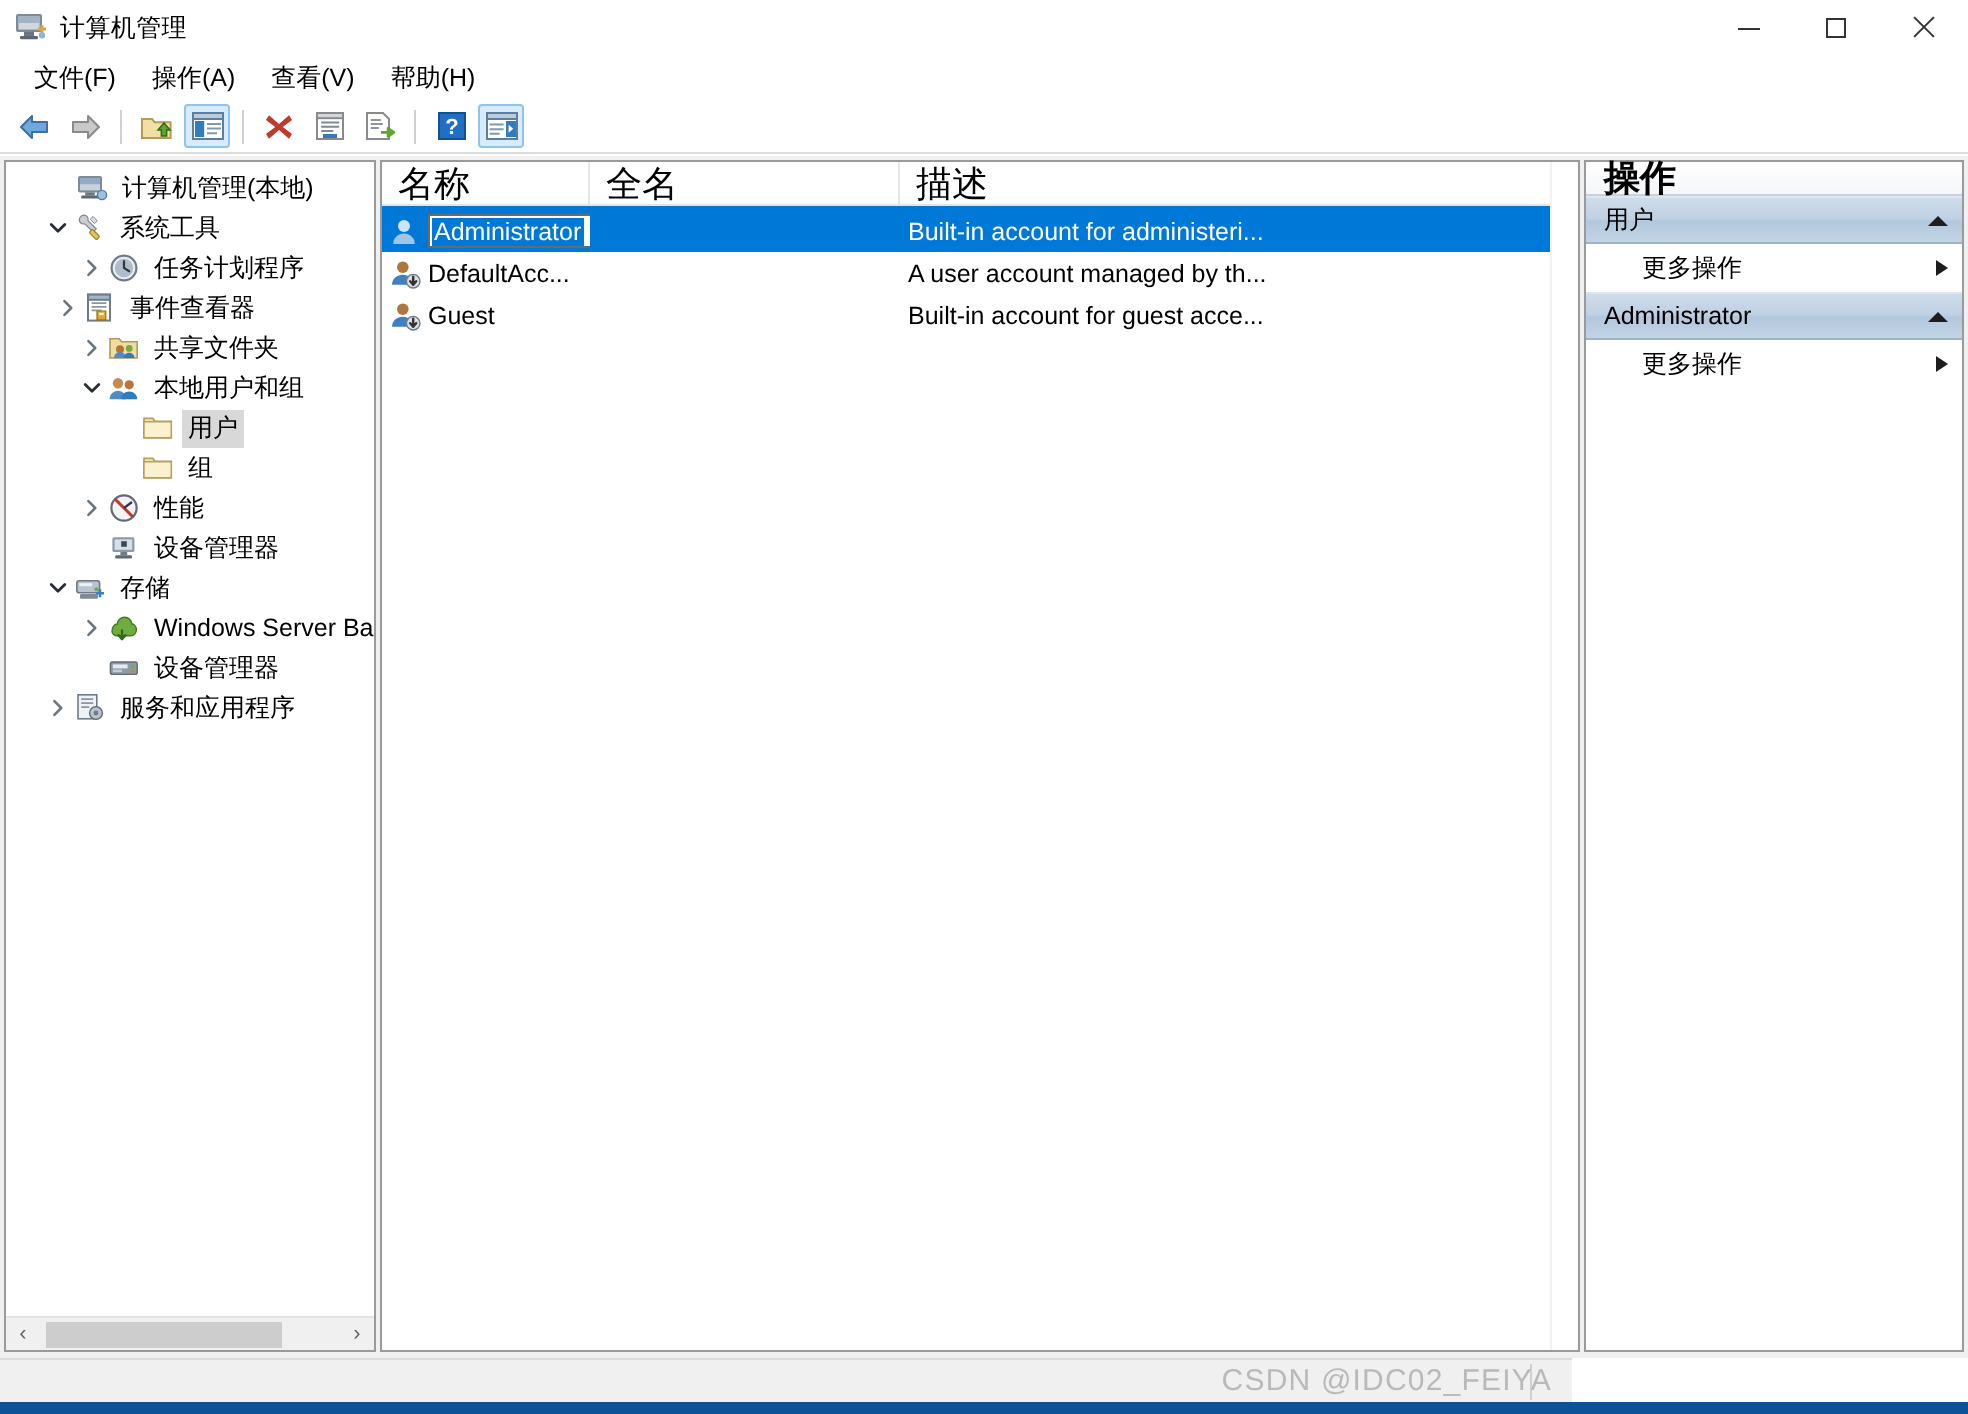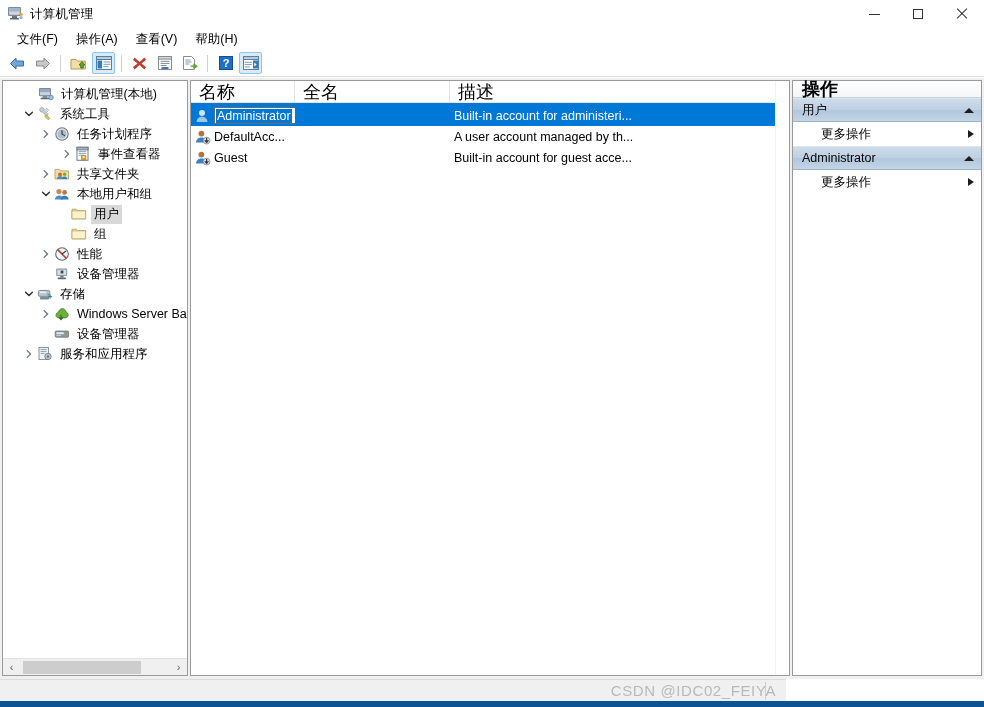--- a/index.html
+++ b/index.html
@@ -234,21 +234,21 @@
             </span>
             <span class="ticon">
               <svg width="16" height="16" viewBox="0 0 16 16">
                 <circle cx="8" cy="8" r="6.2" fill="#e8edf1" stroke="#6e7a85" stroke-width="1.1"></circle>
                 <circle cx="8" cy="8" r="4.6" fill="#aebdc9"></circle>
                 <path d="M8 4.6V8l2.6 1.6" stroke="#2c3a45" stroke-width="1.1" fill="none" stroke-linecap="round"></path>
               </svg>
             </span>
             <span class="lbl">任务计划程序</span>
           </div>
-          <div class="tnode" style="padding-left: 57px;">
+          <div class="tnode" style="padding-left: 24px;">
             <span class="chev">
               <svg width="10" height="10" viewBox="0 0 10 10">
                 <path d="M3.2 1.6 L6.6 5 L3.2 8.4" fill="none" stroke="#6b7680" stroke-width="1.3" stroke-linecap="round" stroke-linejoin="round"></path>
               </svg>
             </span>
             <span class="ticon">
               <svg width="16" height="16" viewBox="0 0 16 16">
                 <rect x="2" y="1.3" width="11" height="13" fill="#fff" stroke="#6f7c88"></rect>
                 <rect x="2" y="1.3" width="11" height="2.6" fill="#9fb6cc" stroke="#6f7c88"></rect>
                 <path d="M3.8 5.6h7.4M3.8 7.4h7.4M3.8 9.2h5" stroke="#8a97a3" stroke-width=".9"></path>

